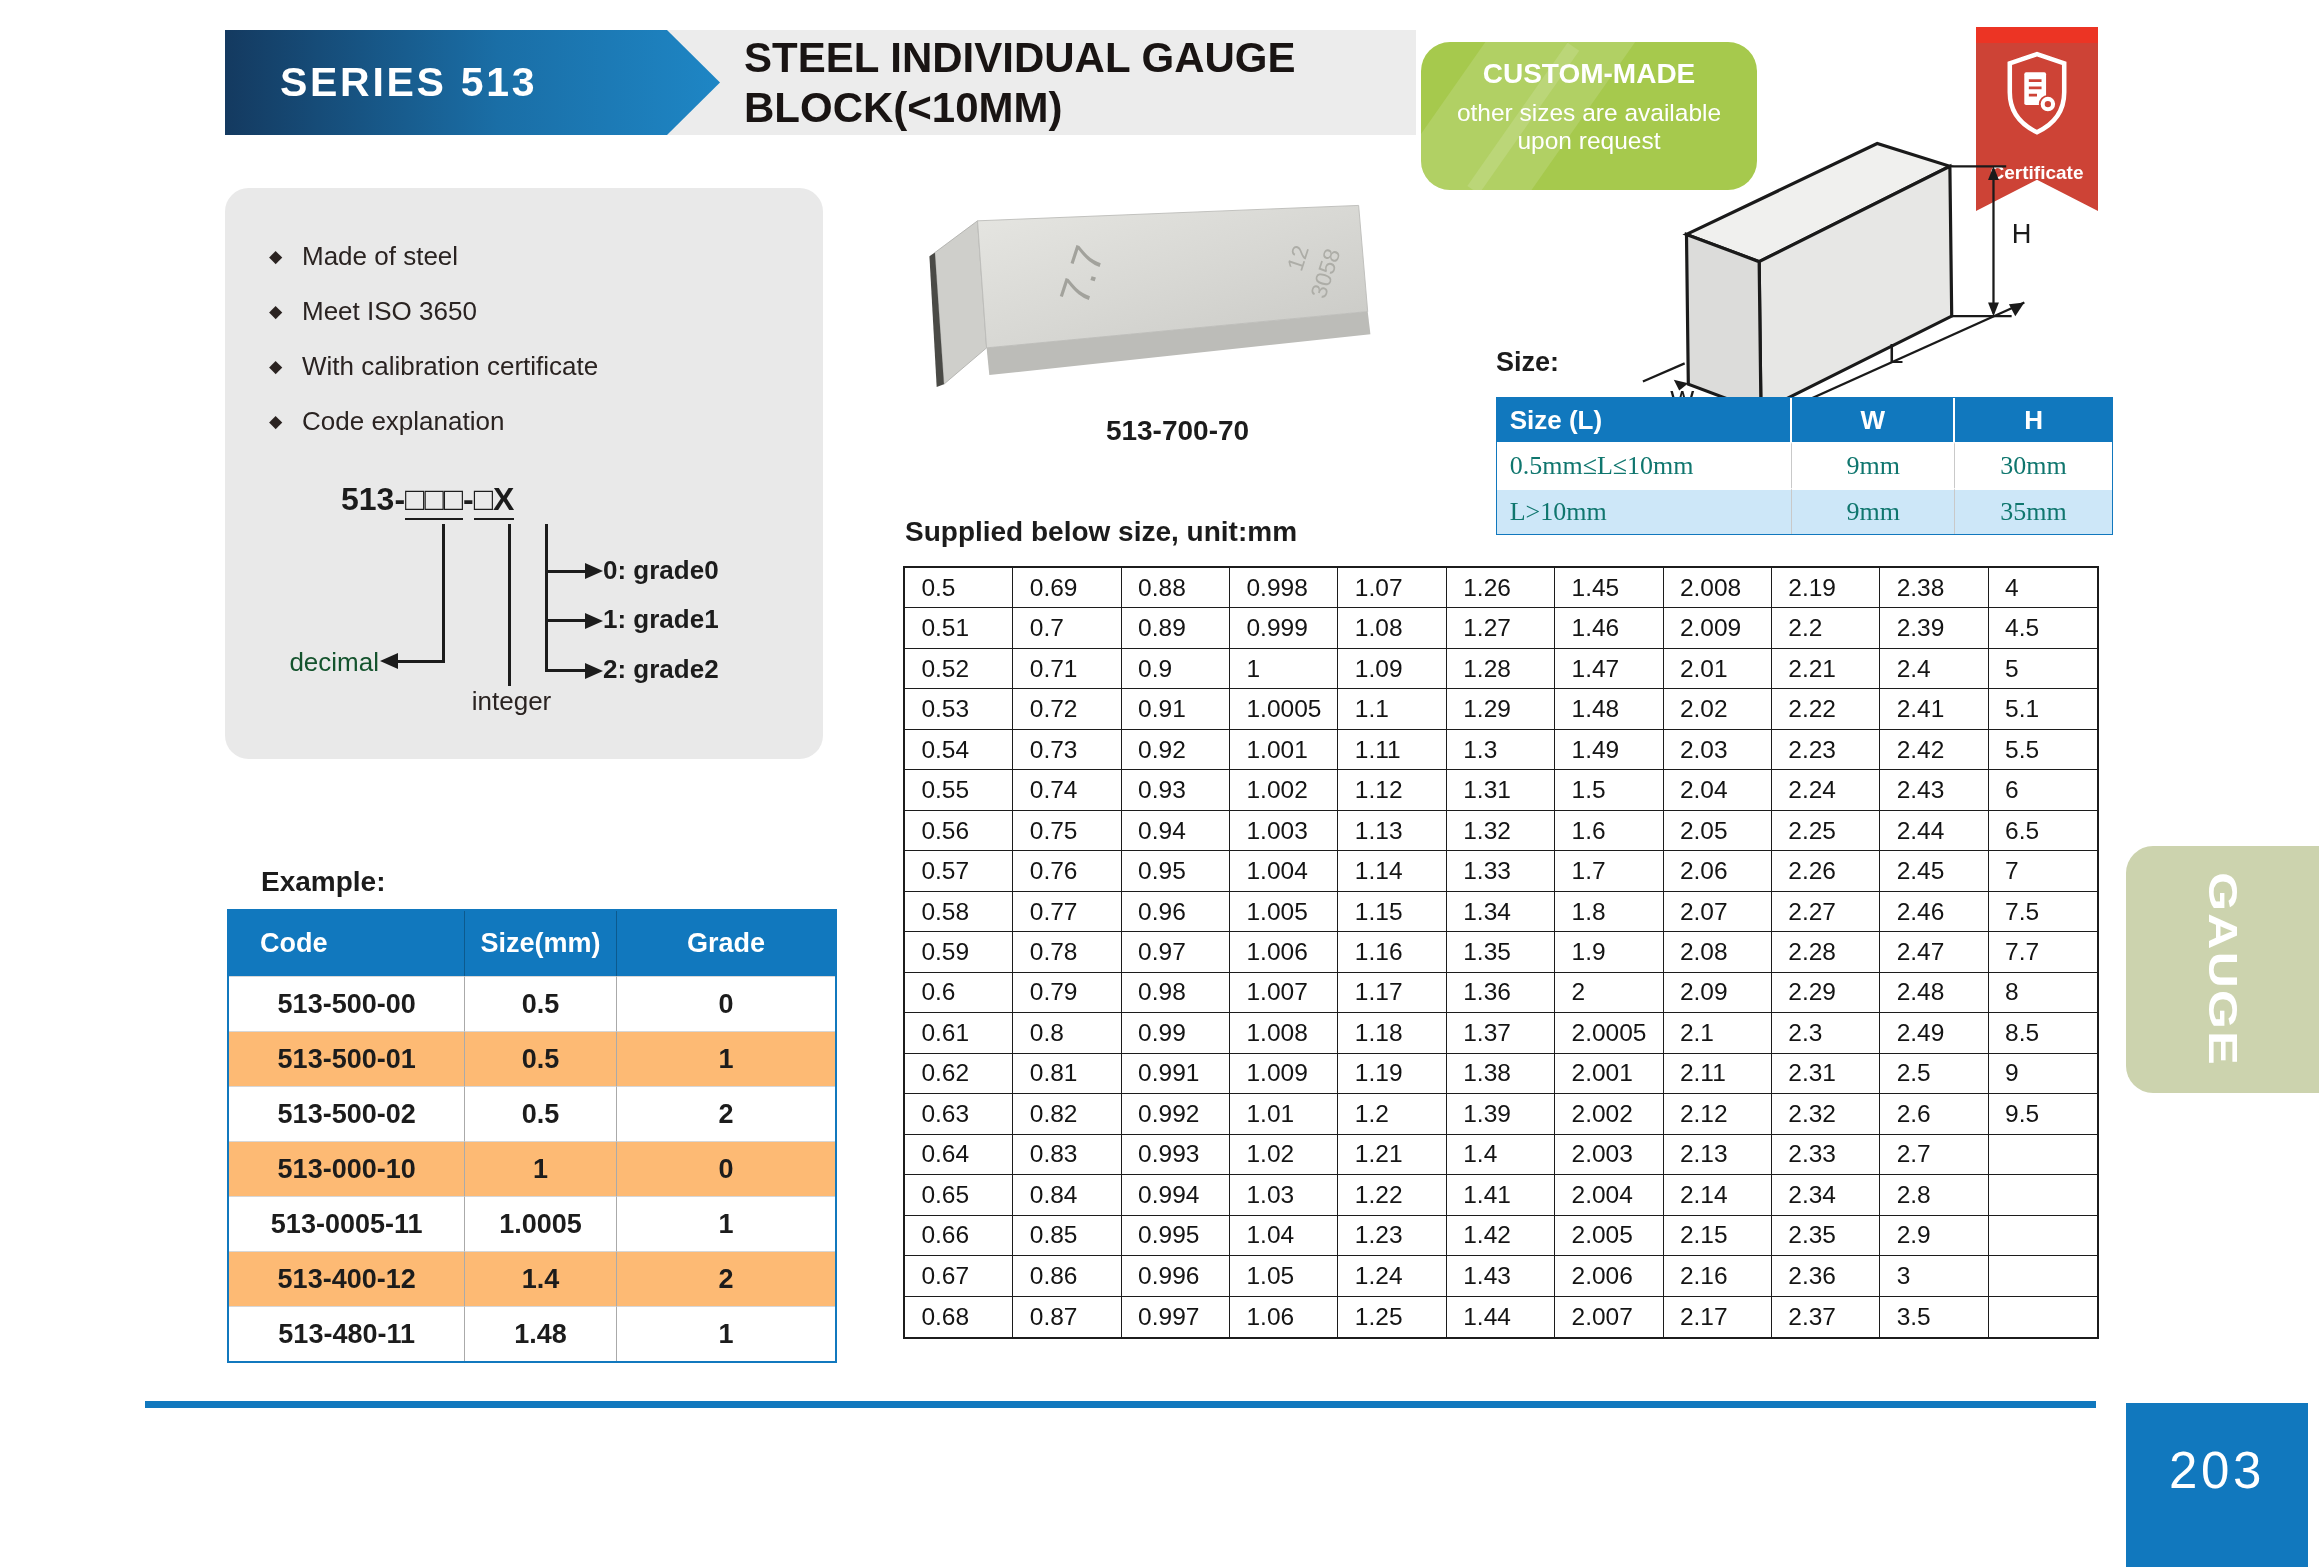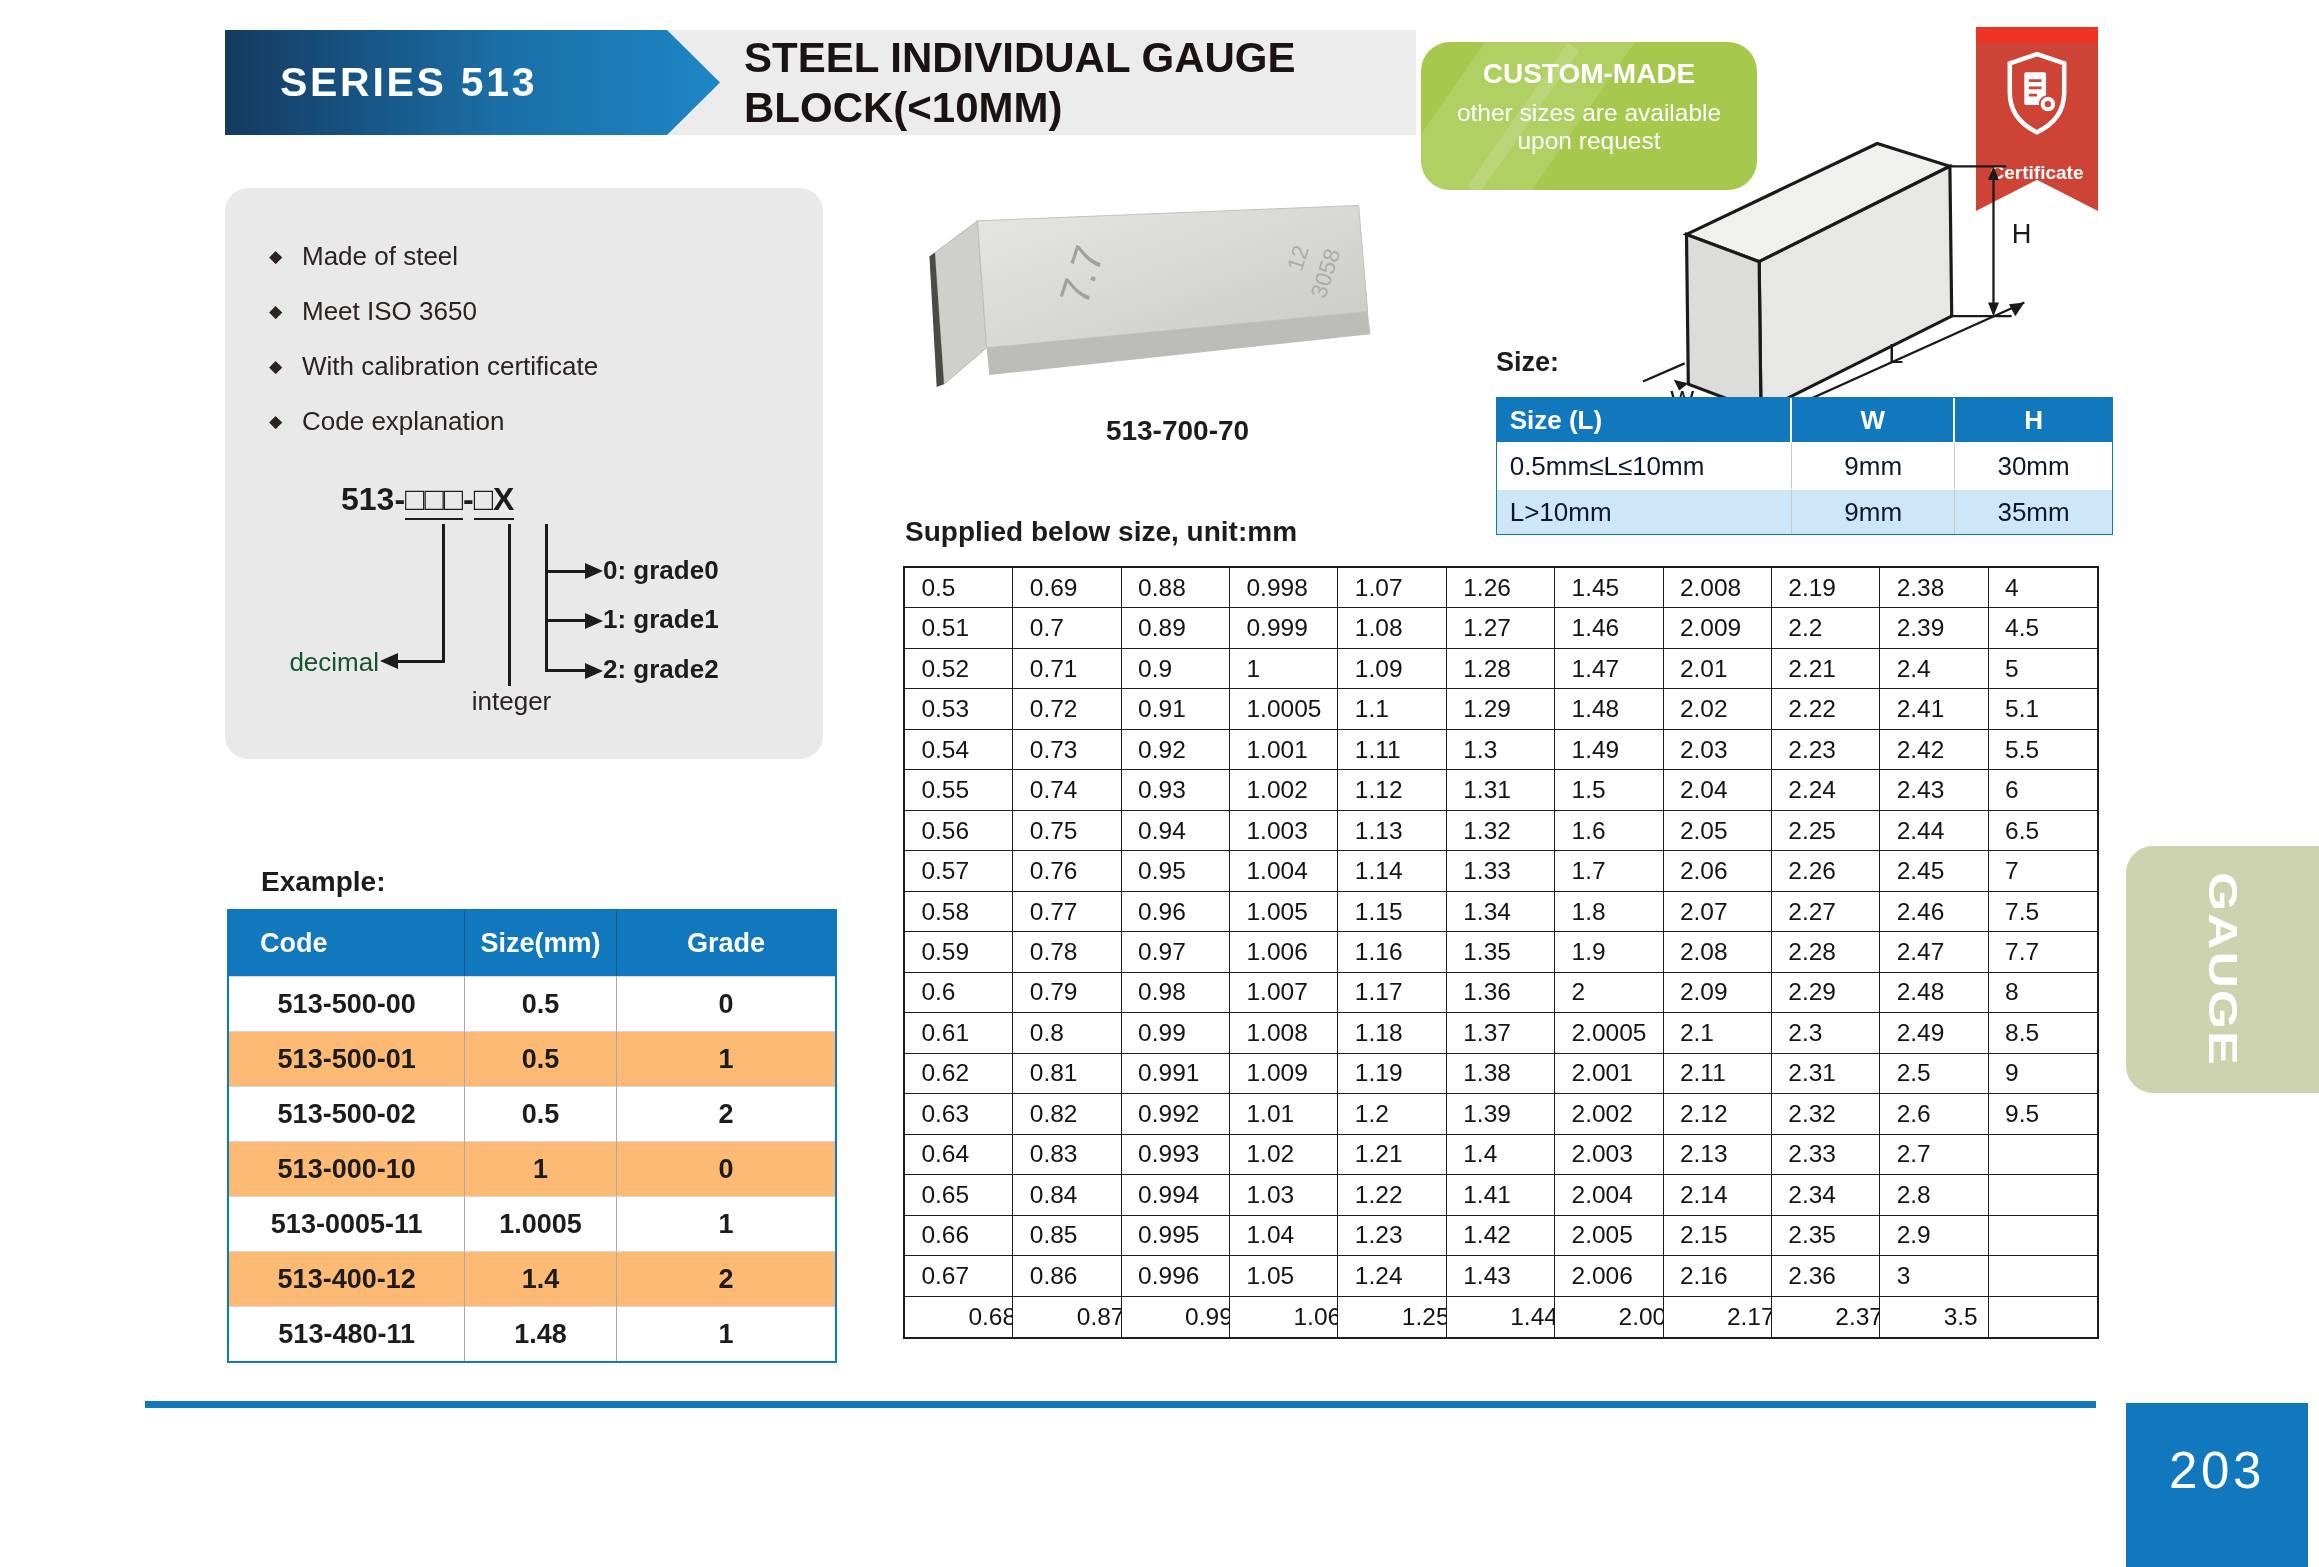--- a/index.html
+++ b/index.html
@@ -54,34 +54,34 @@
 
   
   .size-label{left:1496px;top:347px;font-weight:bold;font-size:27px;color:#1c1c1c;}
   .iso{left:1632px;top:116px;width:495px;height:314px;}
   .size-table{left:1496px;top:397px;width:615px;border:1.8px solid #1178be;background:#fff;
     display:grid;grid-template-columns:48% 26.5% 25.5%;grid-template-rows:44px 46px 46px;}
   .st-h{background:#1178be;color:#fff;font-weight:bold;font-size:26px;display:flex;align-items:center;border-right:2.7px solid #fff;}
   .st-h.first{padding-left:12.7px;}
   .st-h.center{justify-content:center;}
   .st-h.last{border-right:none;}
-  .st-c{font-size:26px;color:#0f172a;display:flex;align-items:center;border-right:1.8px solid #c9c9c9;border-top:2.7px solid #fff;}
+  .st-c{font-size:26px;color:#0f766e;display:flex;align-items:center;border-right:1.8px solid #c9c9c9;border-top:2.7px solid #fff;font-family:Liberation Serif, serif;}
   .st-c.first{padding-left:12.7px;}
   .st-c.center{justify-content:center;}
   .st-c.last{border-right:none;}
   .st-c.alt{background:#cde7f8;}
 
   
   .supplied-title{left:905px;top:516px;font-weight:bold;font-size:28px;color:#1c1c1c;}
   .supplied-grid{left:903px;top:566px;width:1192px;height:769px;border:2.7px solid #1c1c1c;background:#fff;
     display:grid;grid-template-columns:repeat(11,1fr);grid-template-rows:repeat(19,1fr);}
   .s-cell{border-right:1.8px solid #1c1c1c;border-bottom:1.8px solid #1c1c1c;font-size:24.5px;color:#141414;
     display:flex;align-items:center;padding-left:16.4px;overflow:hidden;}
   .s-cell.last-col{border-right:none;}
-  .s-cell.last-row{border-bottom:none;margin-left:47px;}
+  .s-cell.last-row{border-bottom:none;}
 
   
   .example-label{left:261px;top:866px;font-weight:bold;font-size:28px;color:#1c1c1c;}
   .example-table{left:227px;top:909px;width:606px;border:2.7px solid #1178be;background:#fff;
     display:grid;grid-template-columns:39% 25% 36%;grid-template-rows:65px repeat(7,55px);}
   .ex-h{background:#1178be;color:#fff;font-weight:bold;font-size:27px;display:flex;align-items:center;border-right:1.8px solid rgba(0,0,0,.25);}
   .ex-h.first{padding-left:31px;}
   .ex-h.center{justify-content:center;}
   .ex-h.last{border-right:none;}
   .ex-cell{font-weight:bold;font-size:27px;color:#1c1c1c;display:flex;align-items:center;justify-content:center;

